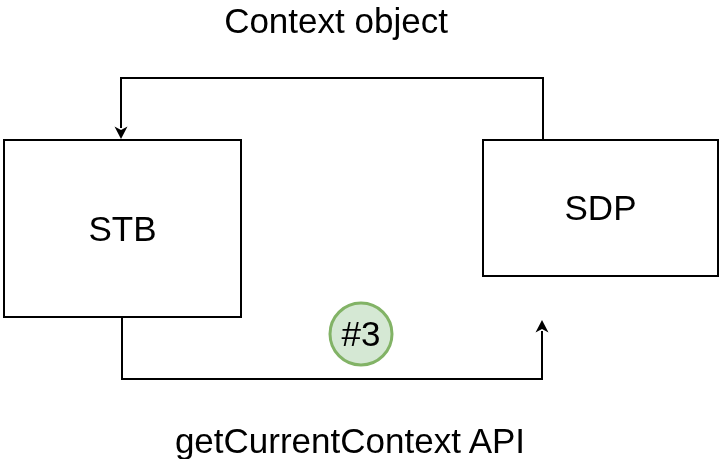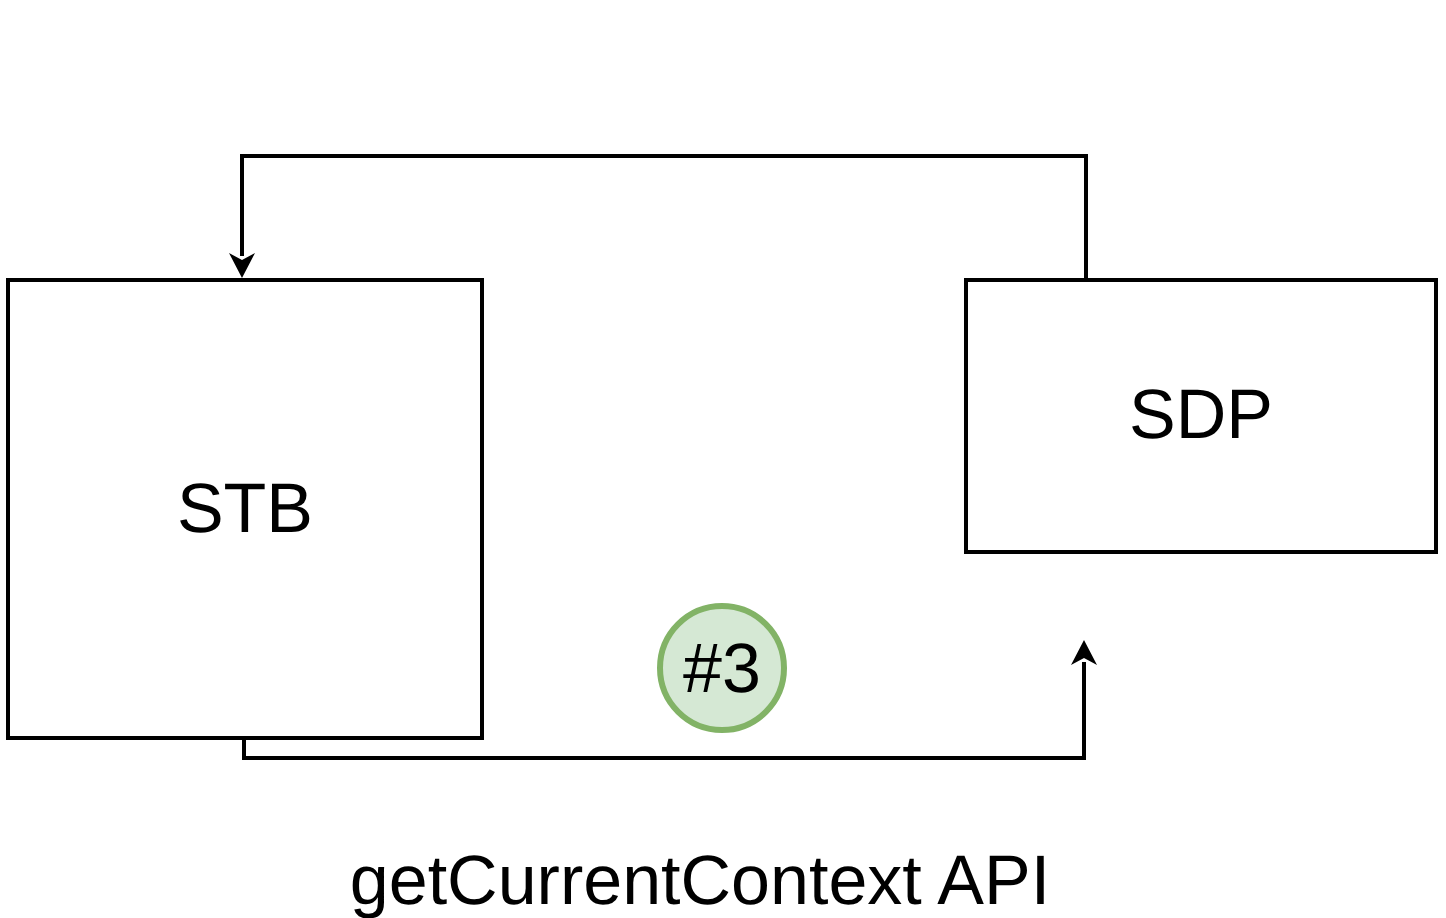--- a/index.html
+++ b/index.html
@@ -24,21 +24,21 @@
   }
   .node {
     position: absolute;
     box-sizing: border-box;
     border: 2px solid #000000;
     background: #ffffff;
     display: flex;
     align-items: center;
     justify-content: center;
   }
-  #node-stb { left: 3px;   top: 139px; width: 239px; height: 231px; }
+  #node-stb { left: 3px;   top: 139px; width: 239px; height: 179px; }
   #node-sdp { left: 482px; top: 139px; width: 237px; height: 138px; }
   .node-label {
     font-size: 35px;
     color: #000000;
     white-space: nowrap;
   }
   .edge-label {
     position: absolute;
     transform: translateX(-50%);
     font-size: 35px;
@@ -71,16 +71,17 @@
   </svg>
 
   <div class="node" id="node-stb">
     <span class="node-label">STB</span>
   </div>
 
   <div class="node" id="node-sdp">
     <span class="node-label">SDP</span>
   </div>
 
+  <div class="edge-label" id="top-edge-label">Context object</div>
 
   <div class="edge-label" id="bottom-edge-label">getCurrentContext API</div>
 
 </div>
 
 </body></html>

